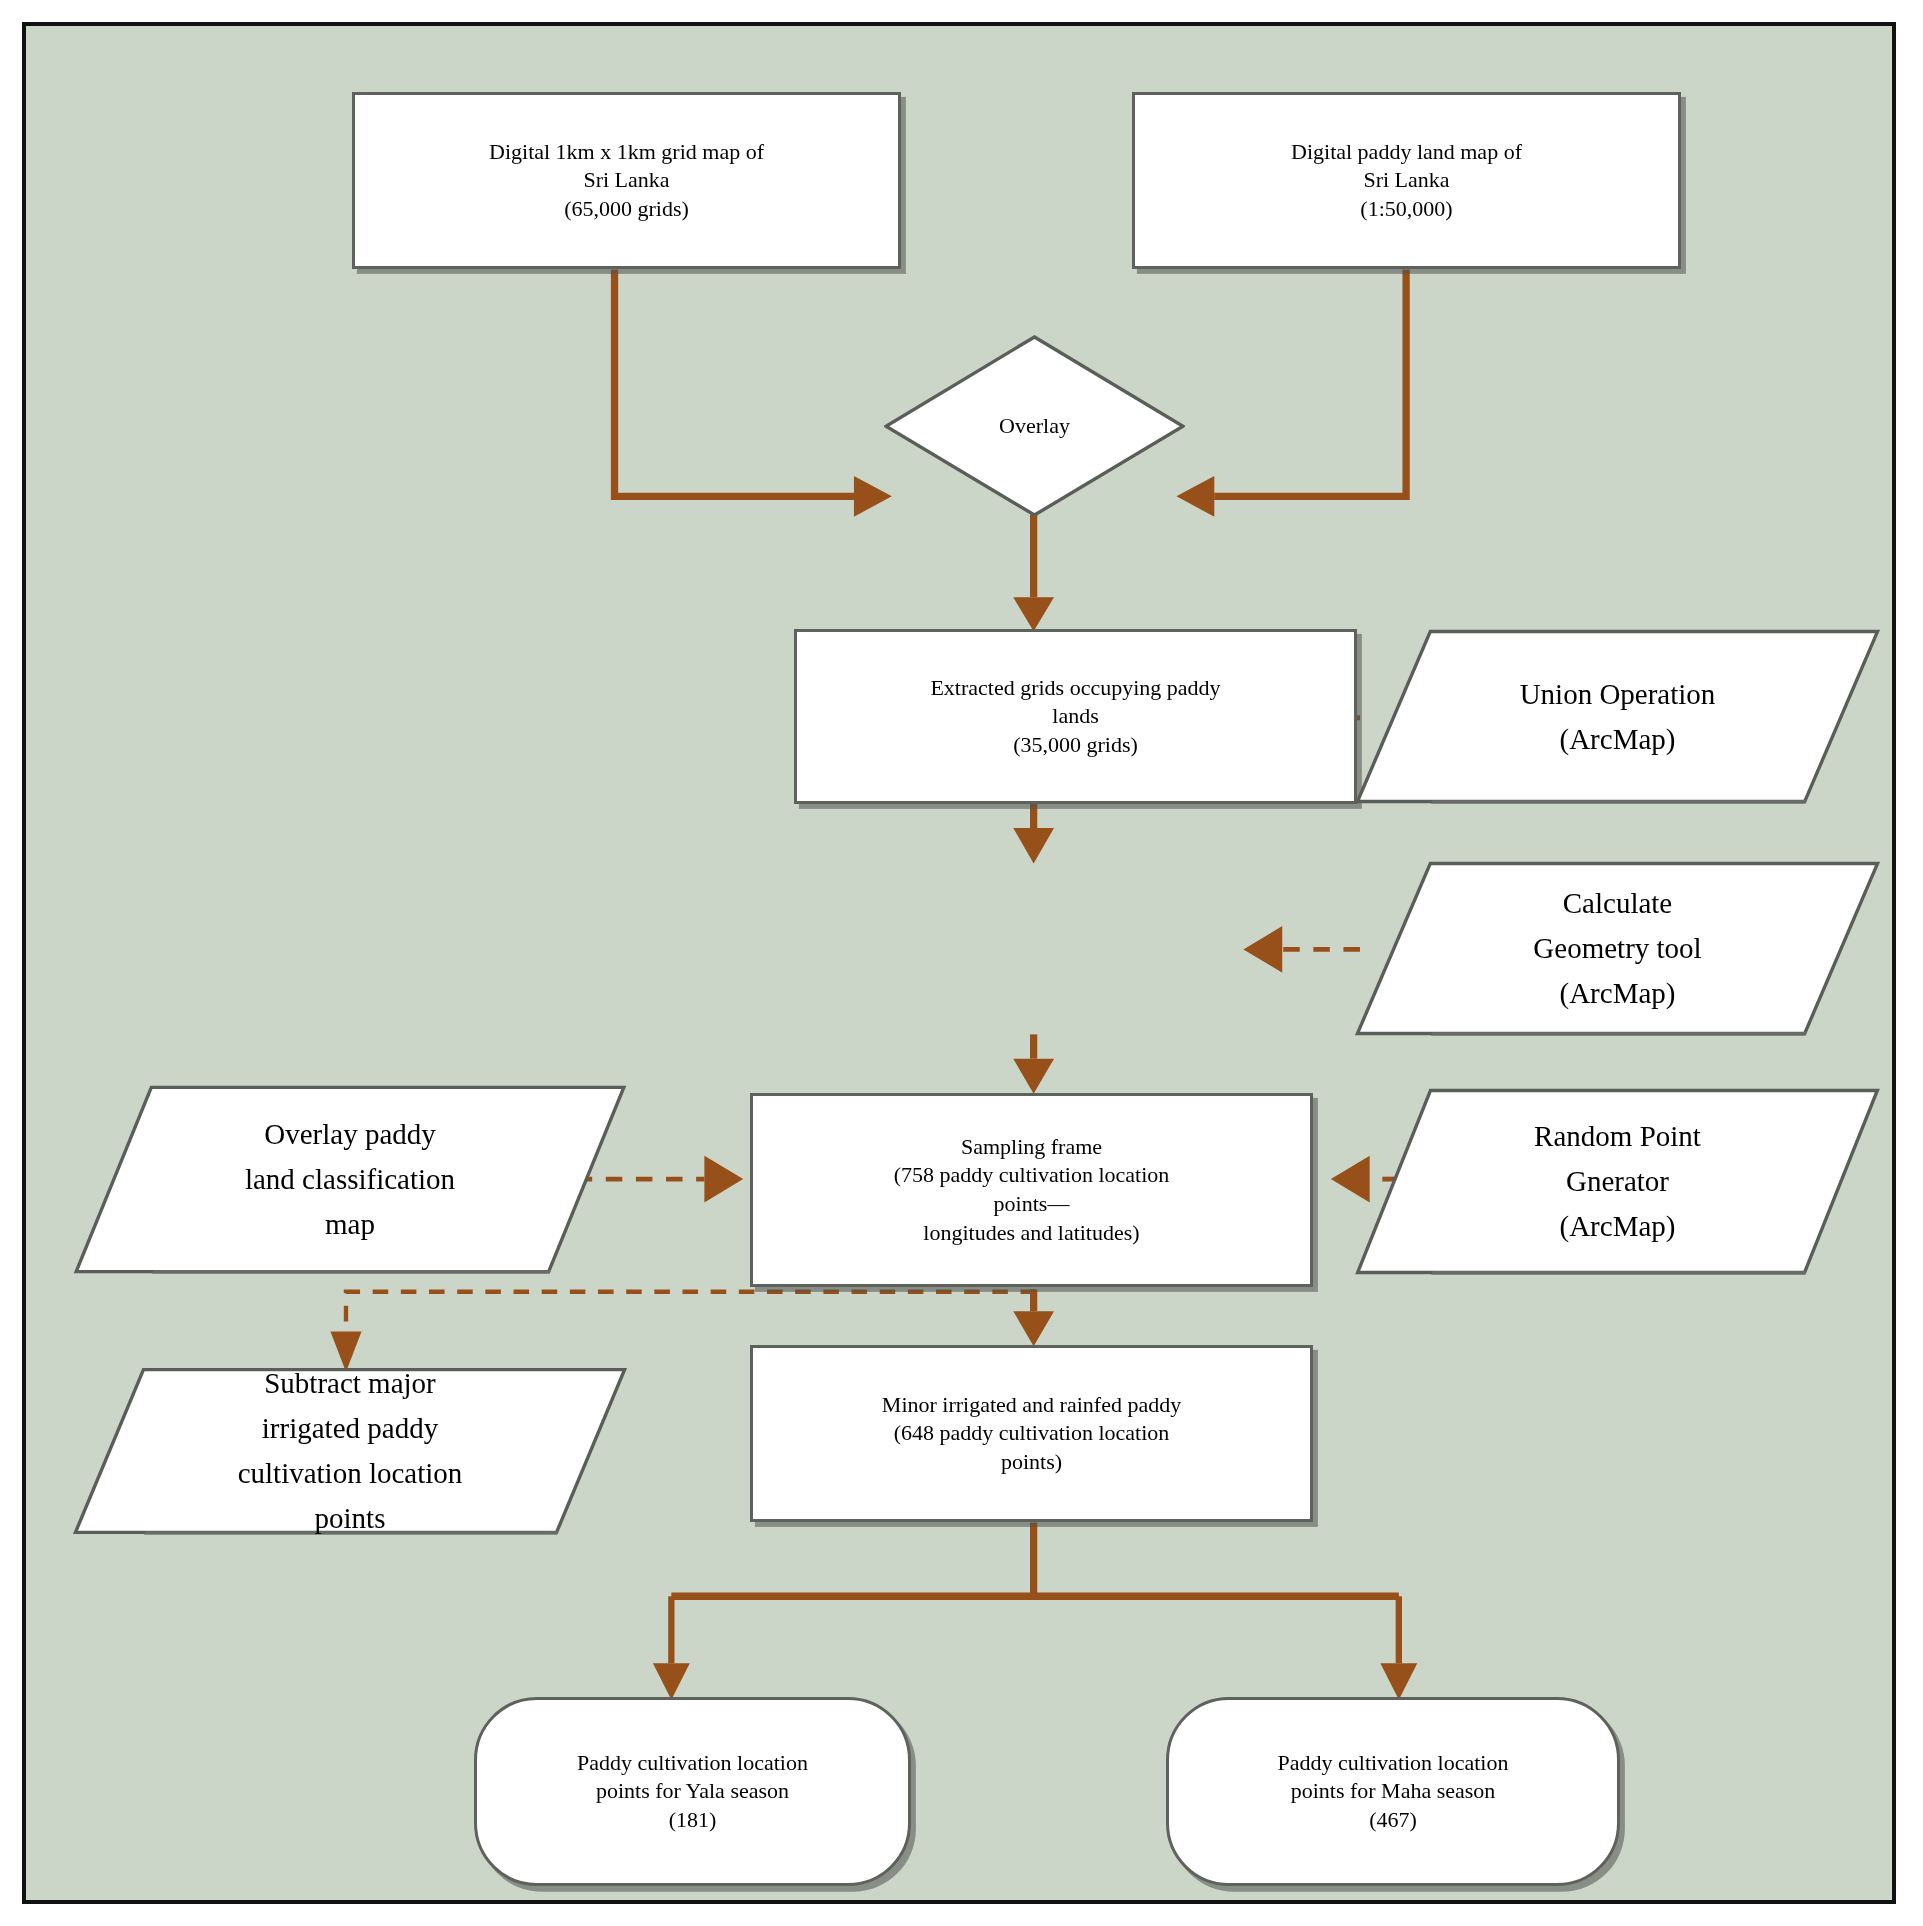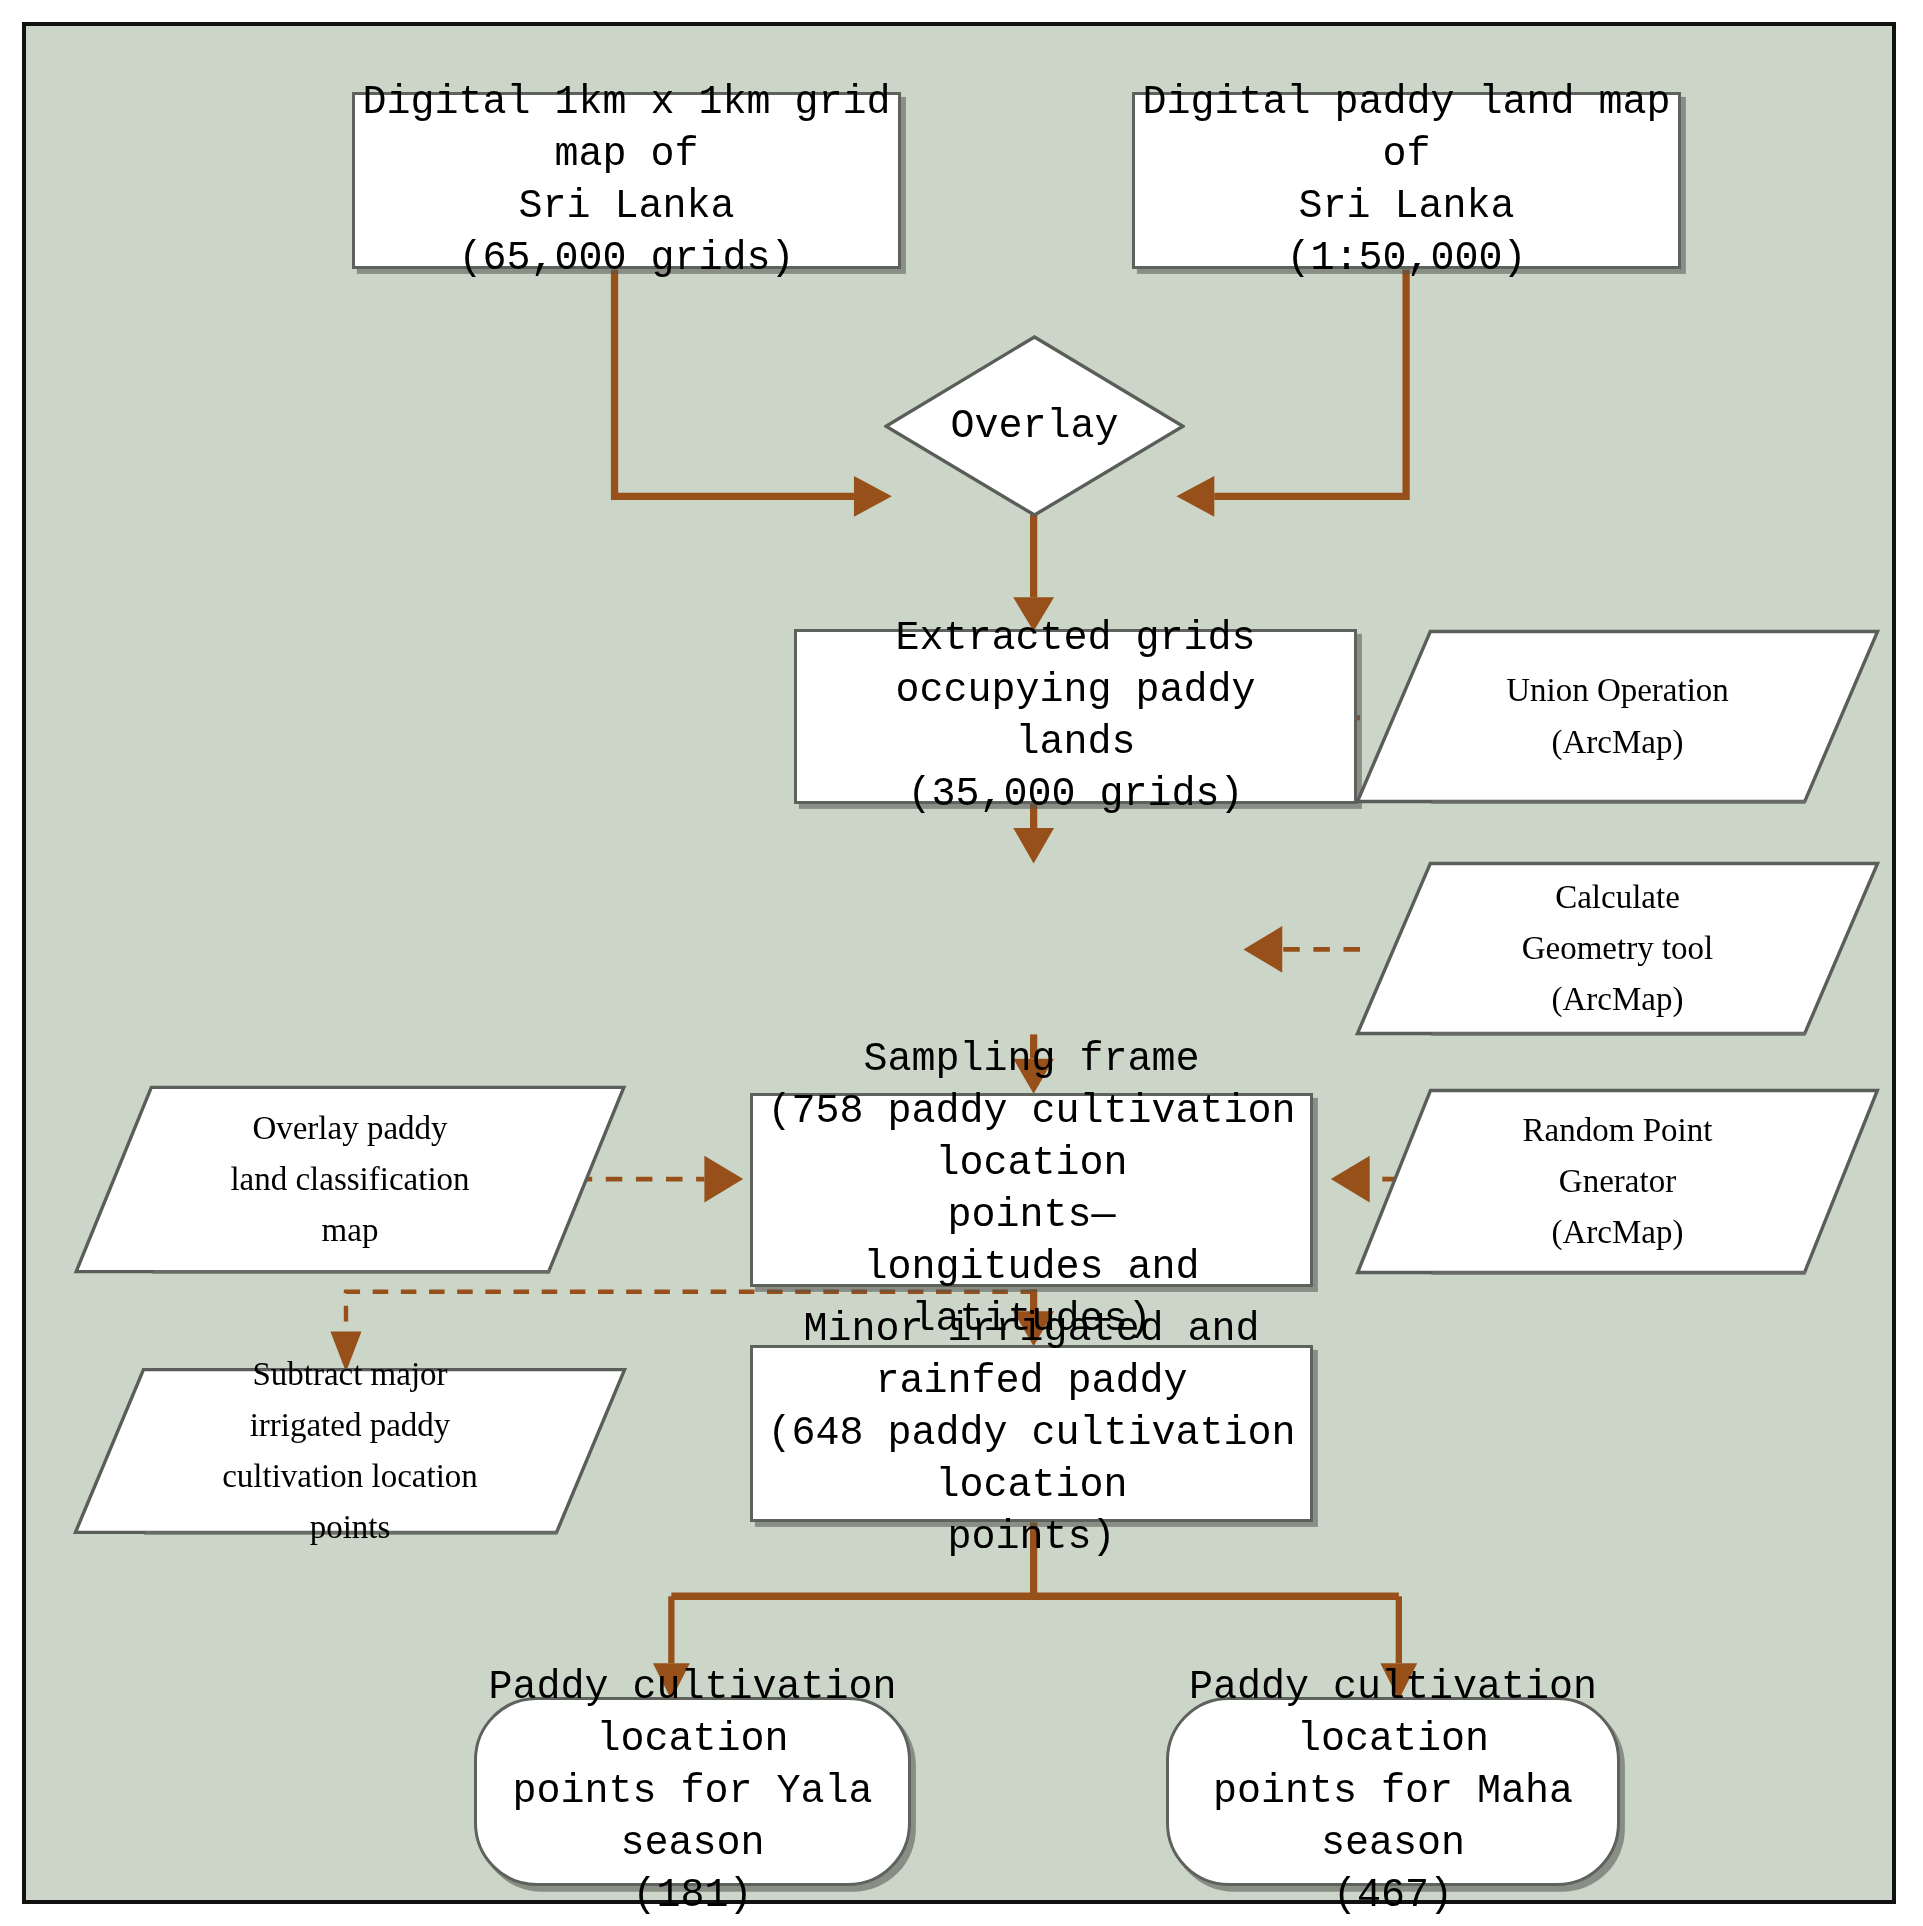--- a/index.html
+++ b/index.html
@@ -76,22 +76,22 @@
   .diamond-wrap svg { position: absolute; left:0; top:0; }
   .diamond-label {
     position:absolute; left:0; top:0; width:100%; height:100%;
     display:flex; align-items:center; justify-content:center;
     color:#000;
   }
   .t {
     display: block;
     white-space: pre-line;
   }
-  .fs-big { font-size: 40px; font-family: Liberation Mono, monospace; }
-  .fs-mid { font-size: 33px; }
+  .fs-big { font-size: 22px; }
+  .fs-mid { font-size: 29px; }
 </style>
 </head>
 <body>
 
 <div id="canvas">
   <div id="frame"></div>
 
   <svg id="wires" viewBox="0 0 3961 3966">
     <defs>
       <marker id="ah-down" markerWidth="26" markerHeight="30" refX="13" refY="28" orient="auto-start-reverse" markerUnits="userSpaceOnUse">

